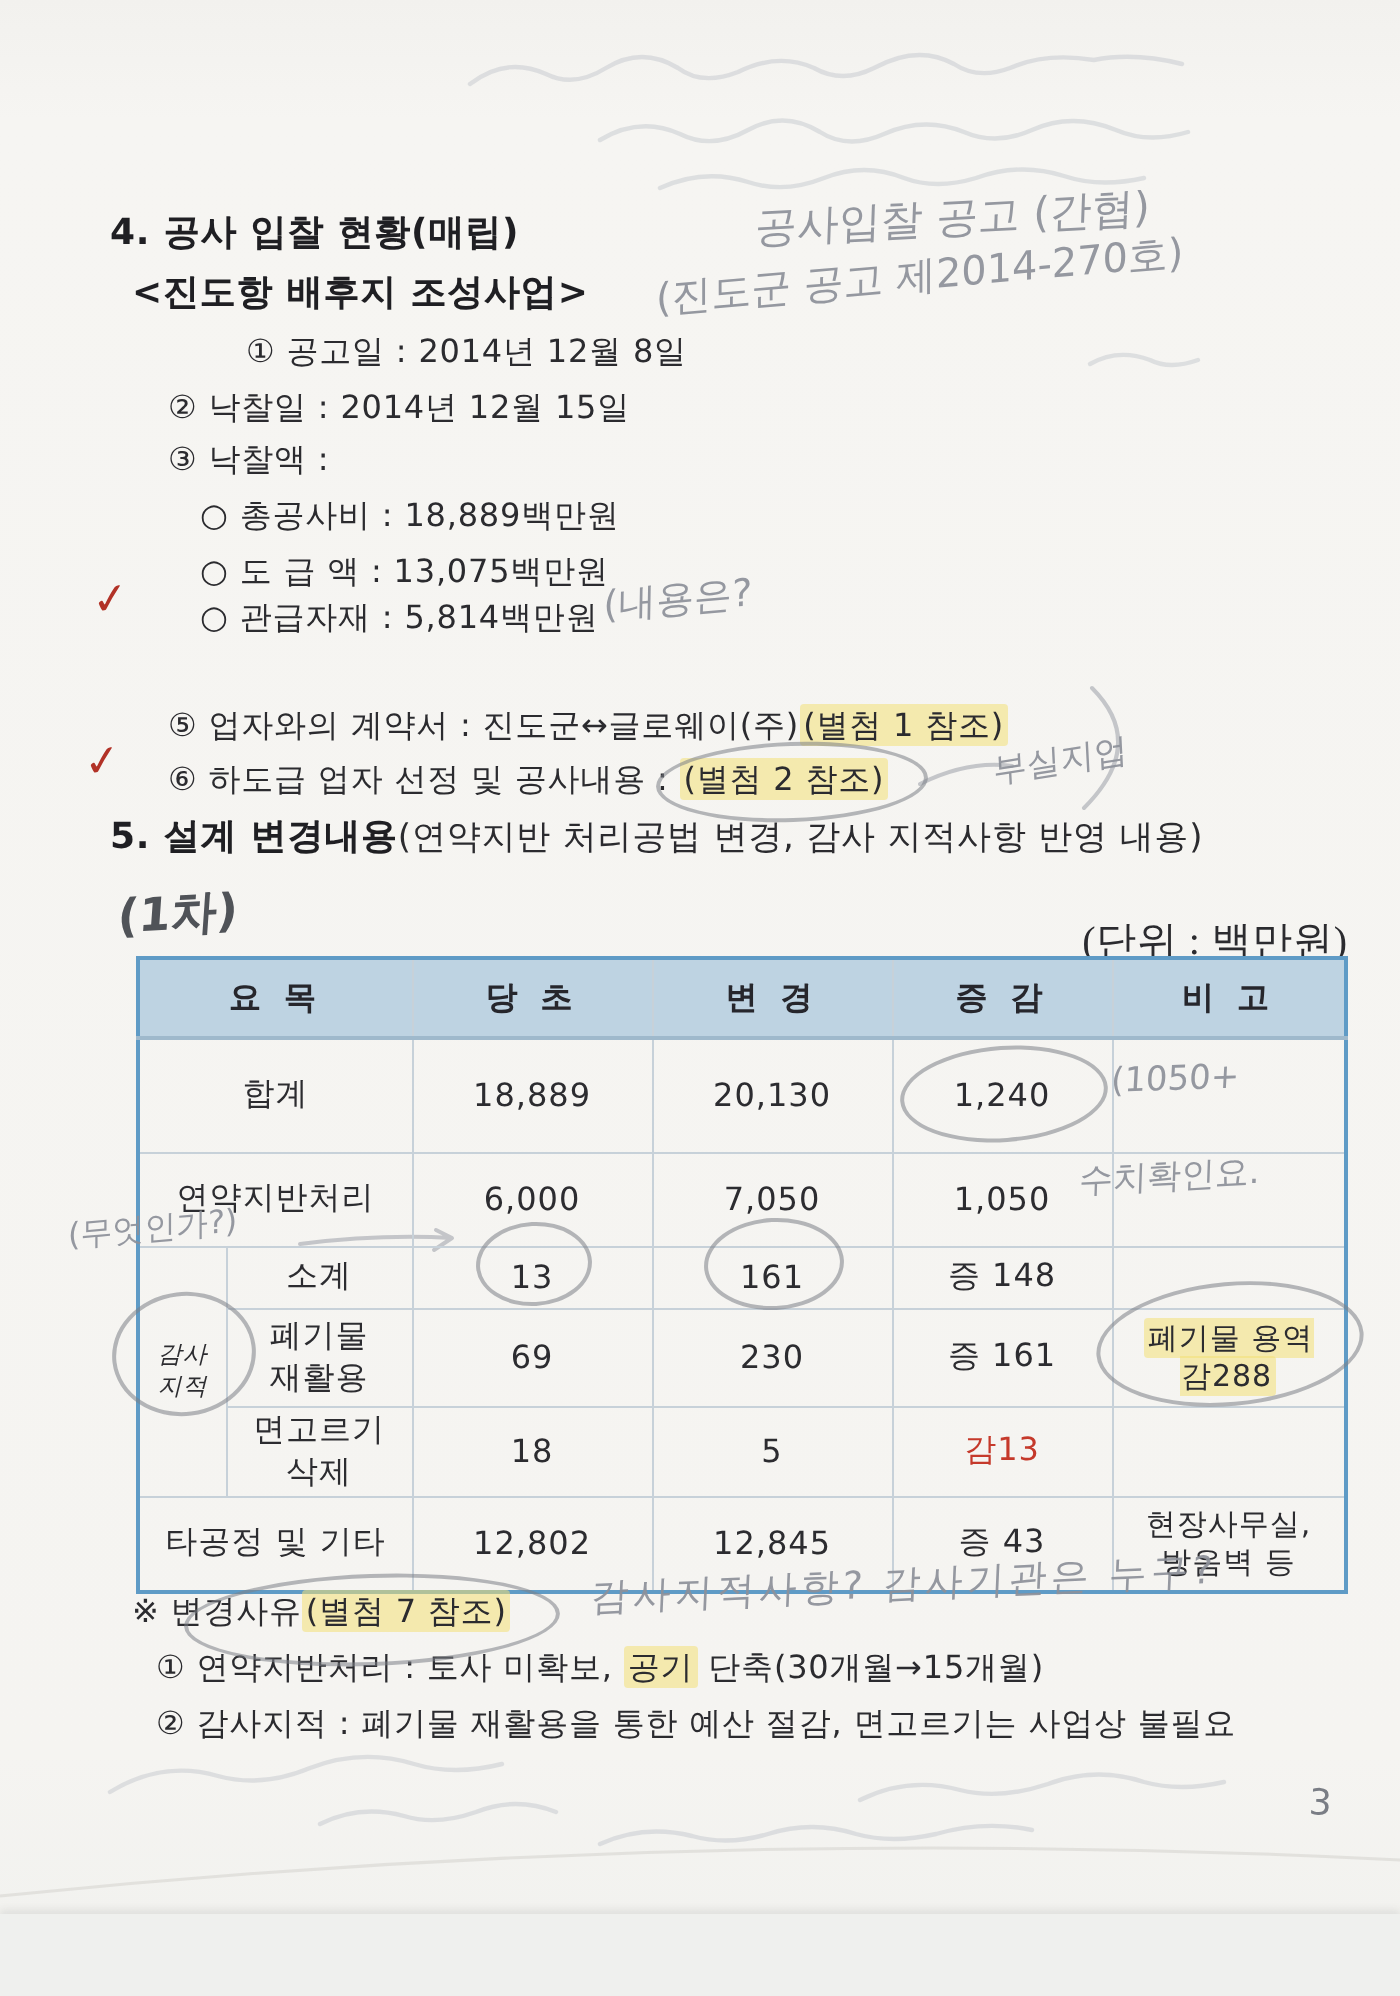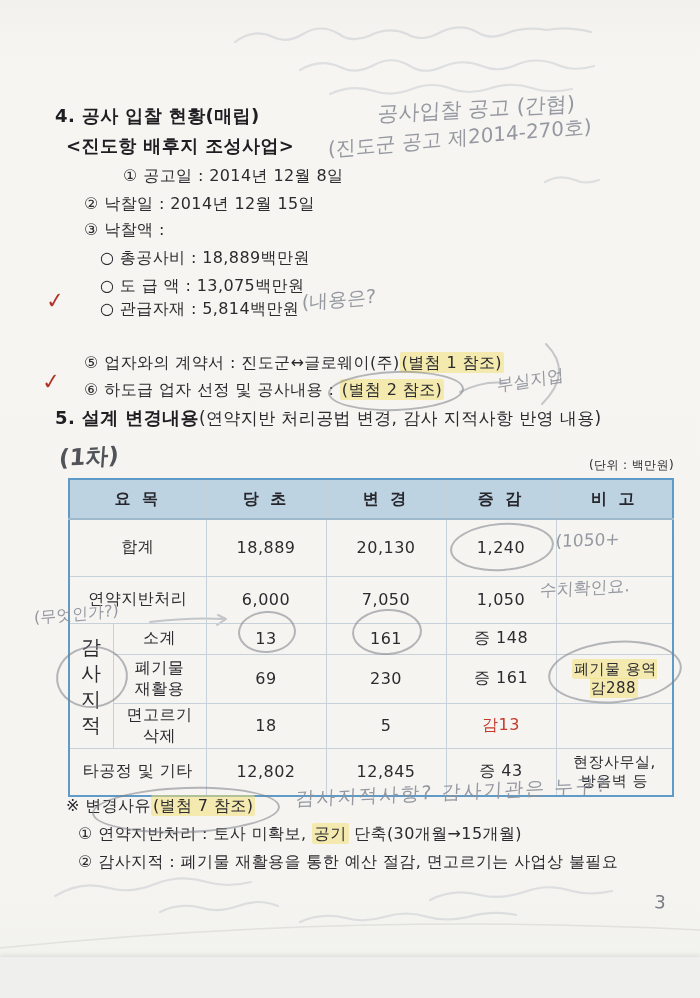--- a/index.html
+++ b/index.html
@@ -14,21 +14,21 @@
   .bold{font-weight:700;color:#1f1f23;}
   .hl{background:rgba(243,224,118,.55);padding:1px 2px;border-radius:2px;}
   .pre{white-space:pre-line;}
   
   .chg-table{position:absolute;left:68px;top:478px;width:604px;border-collapse:collapse;table-layout:fixed;}
   .chg-table th,.chg-table td{border:1px solid #c7d1d9;text-align:center;vertical-align:middle;font-size:16px;color:#2c2c30;letter-spacing:.5px;}
   .chg-table{border:2px solid #5f9bc6;}
   .chg-table thead th{background:#bed3e2;font-weight:600;color:#26262c;letter-spacing:3px;border-bottom:2px solid #9fb9cc;}
   .chg-table td.lbl{white-space:pre-line;}
   .chg-table td.bigo{font-size:15px;white-space:pre-line;line-height:1.25;}
-  .chg-table td.audit{white-space:pre-line;font-size:20px;line-height:1.3;}
+  .chg-table td.audit{white-space:pre-line;font-size:12px;line-height:1.3;font-style:italic;}
   .chg-table td.red{color:#c5392b;}
   
   .hw{position:absolute;color:#8d919a;opacity:.92;white-space:nowrap;transform-origin:left top;}
   .hw-dark{color:#43464c;}
   .circ{position:absolute;border:2px solid rgba(124,127,135,.55);border-radius:50%;pointer-events:none;}
   .check{position:absolute;color:#b23227;font-weight:700;font-size:22px;transform:rotate(-6deg);}
   .overlay{position:absolute;inset:0;pointer-events:none;}
   .scrib{stroke:#b6bac2;stroke-width:2.2;fill:none;stroke-linecap:round;opacity:.38;}
   .scrib2{stroke:#9b9fa8;stroke-width:2;fill:none;stroke-linecap:round;opacity:.55;}
   .crease{stroke:#dddcd8;stroke-width:1.5;fill:none;opacity:.8;}
@@ -67,21 +67,21 @@
   <div class="line" style="left:84px;top:353px;">
     <span>⑤ 업자와의 계약서 : 진도군↔글로웨이(주)</span><span class="hl">(별첨 1 참조)</span>
   </div>
   <div class="line" style="left:84px;top:380px;">
     <span>⑥ 하도급 업자 선정 및 공사내용 : </span><span class="hl">(별첨 2 참조)</span>
   </div>
 
   <div class="line" style="left:55px;top:406px;">
     <span class="bold" style="font-size:18px;">5. 설계 변경내용</span><span style="font-size:17px;">(연약지반 처리공법 변경, 감사 지적사항 반영 내용)</span>
   </div>
-  <div class="line" style="right:26px;left:auto;top:457px;font-size:12px;">(단위 : 백만원)</div>
+  <div class="line" style="right:26px;left:auto;top:457px;font-size:20px;font-family:Liberation Serif, serif;">(단위 : 백만원)</div>
 
   <table class="chg-table">
     <colgroup>
       <col style="width:44px">
         <col style="width:93px">
         <col style="width:120px">
         <col style="width:120px">
         <col style="width:110px">
         <col style="width:117px">
     </colgroup>

